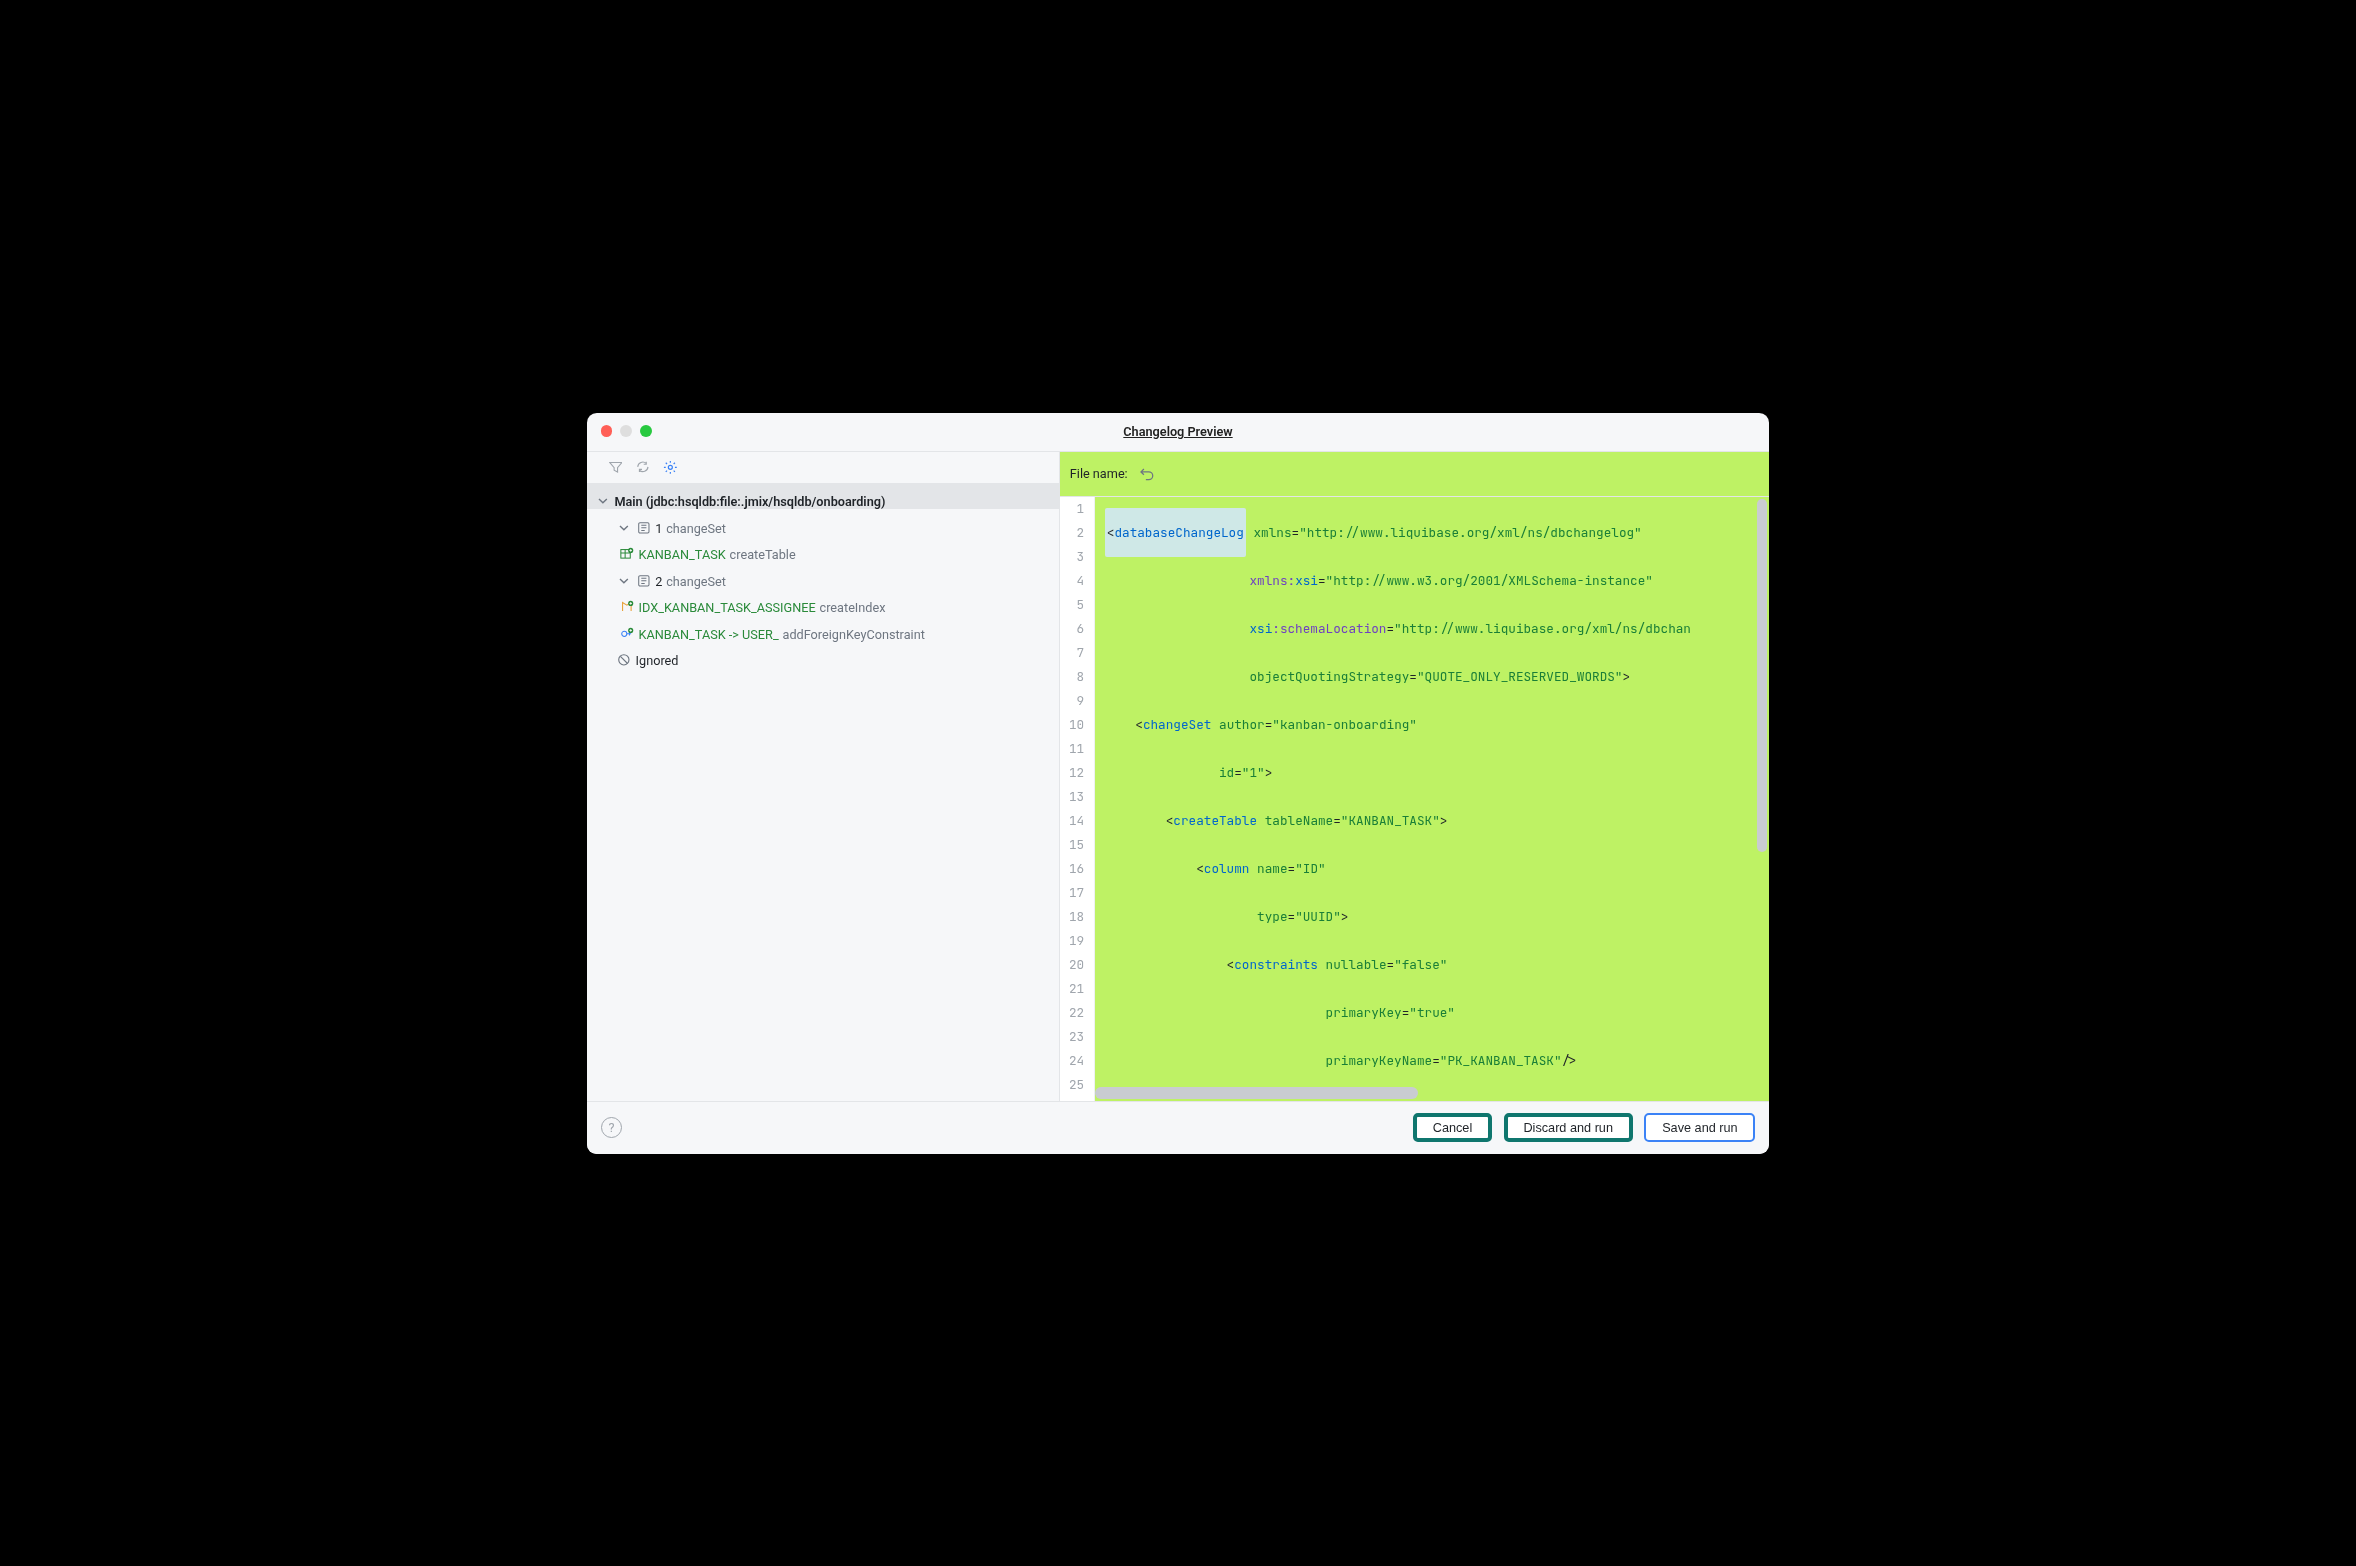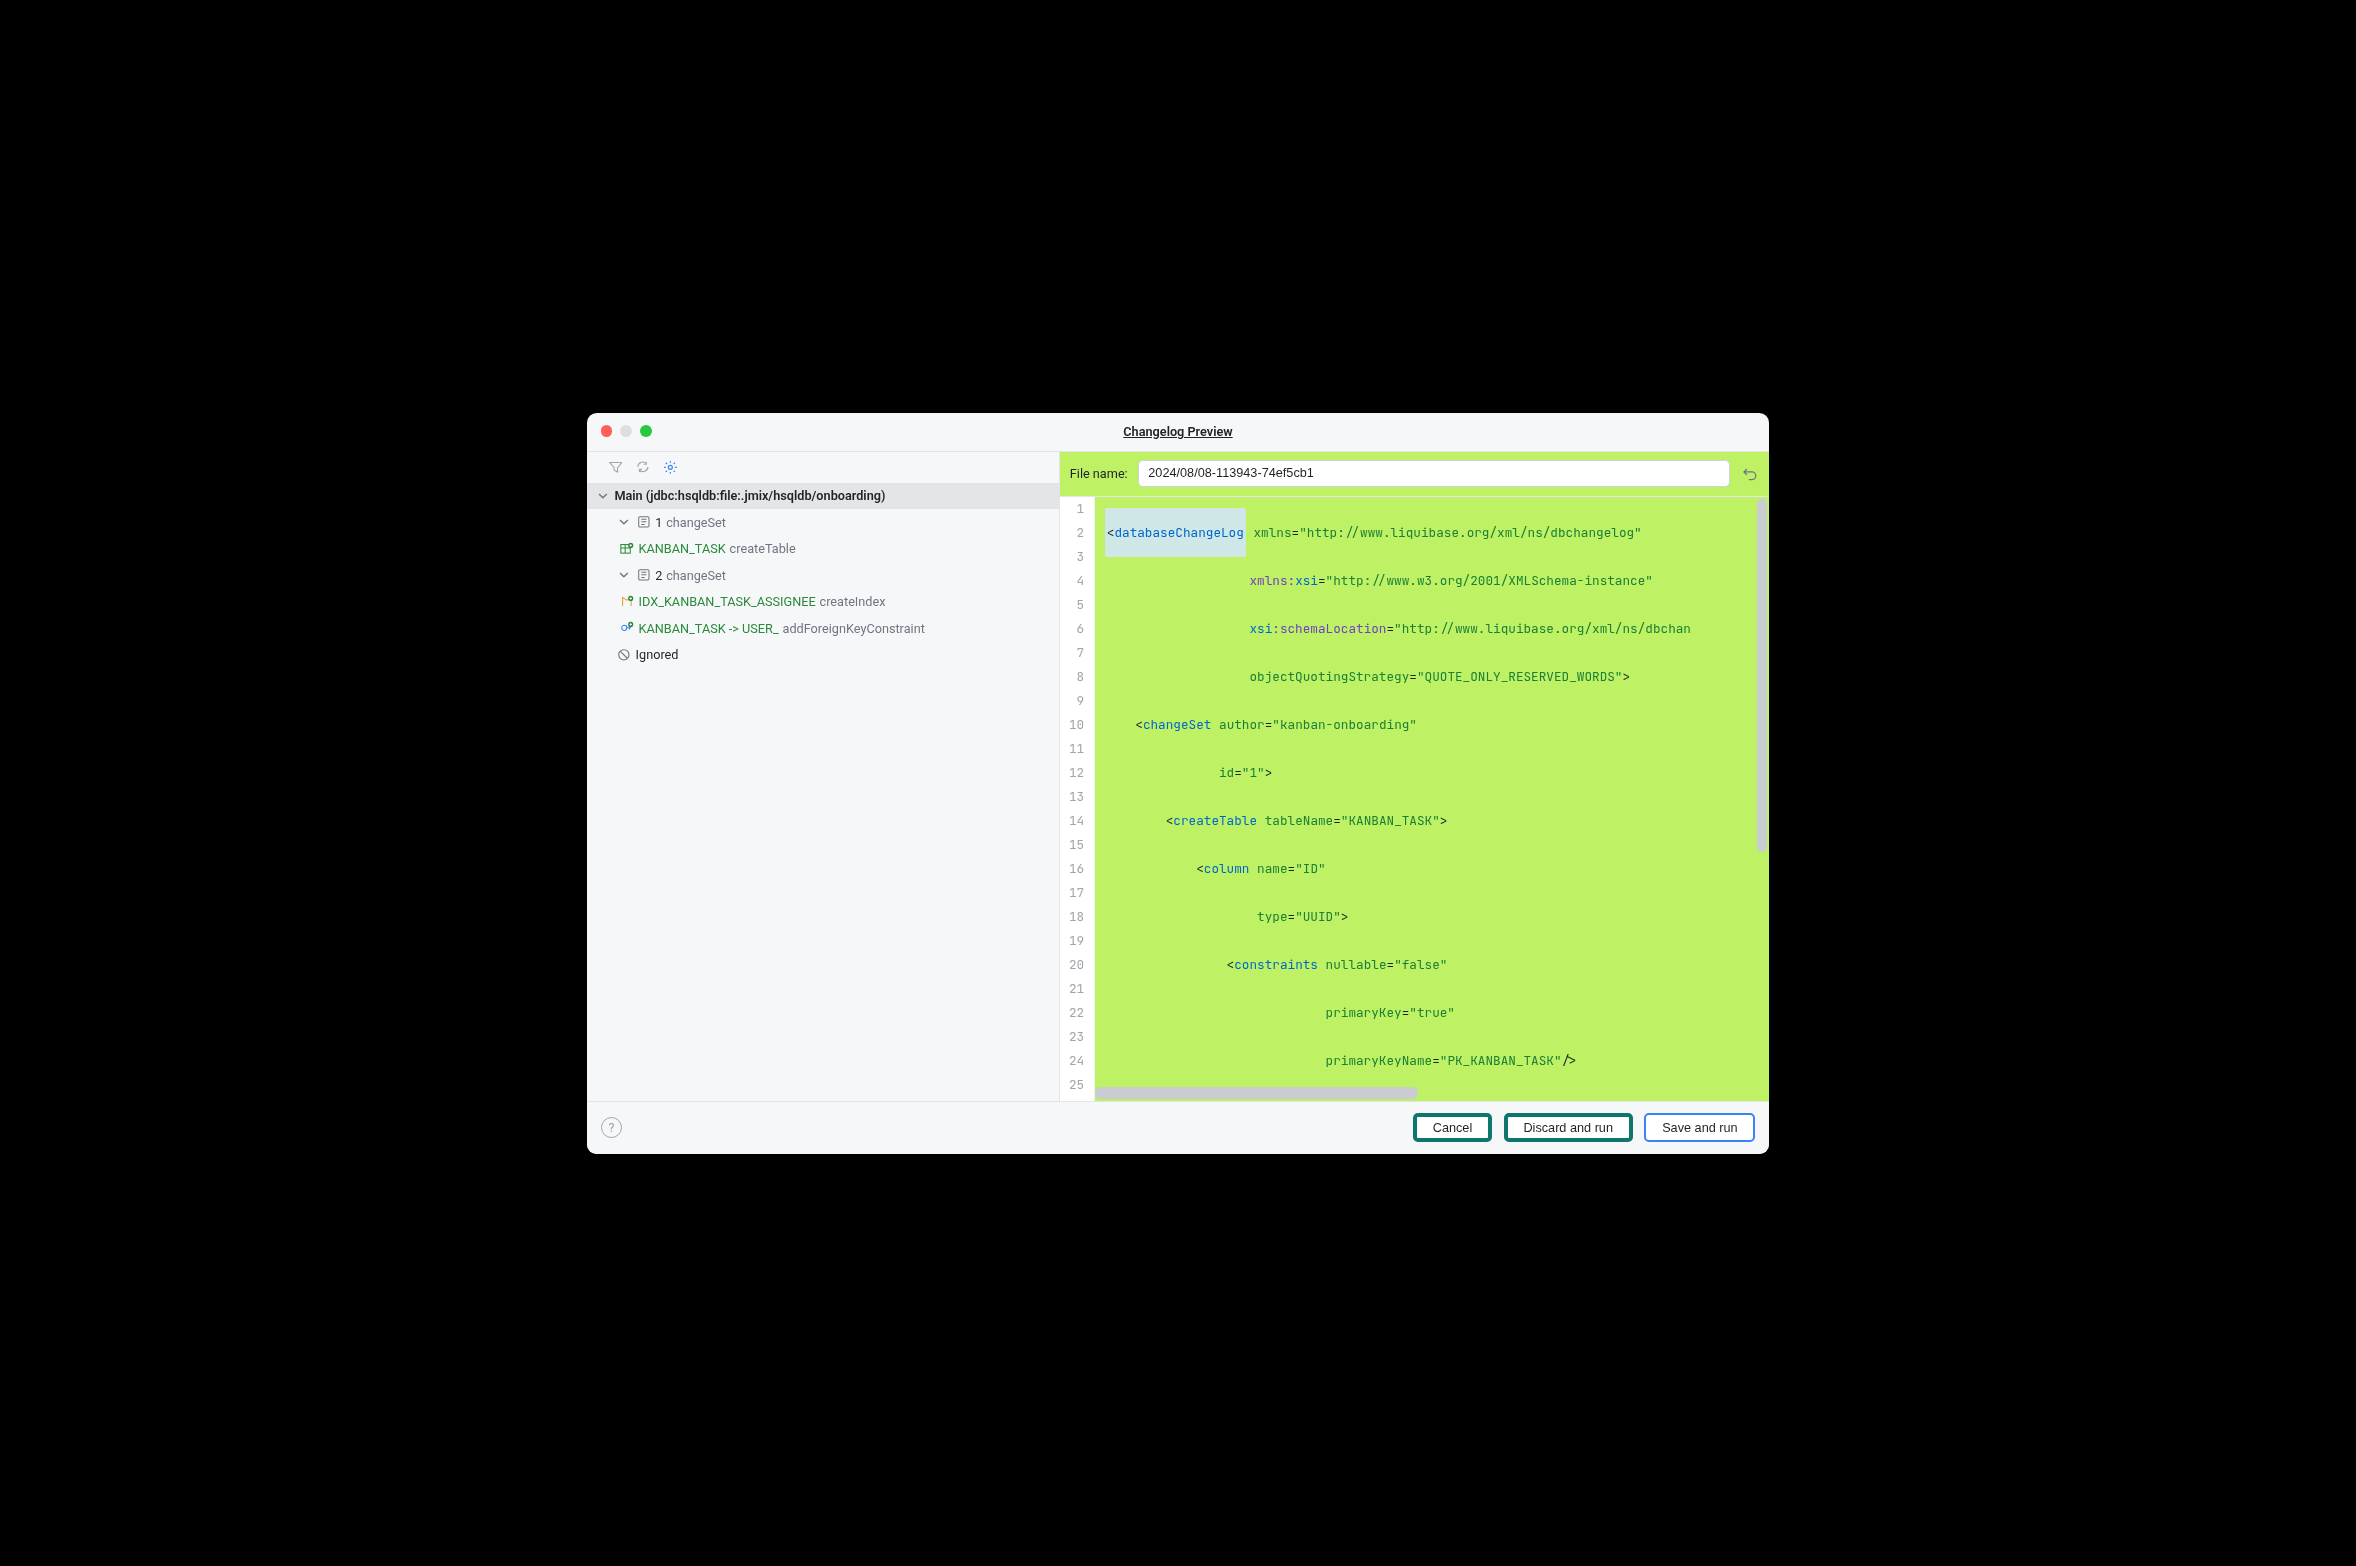--- a/index.html
+++ b/index.html
@@ -79,21 +79,21 @@
     justify-content: center;
     color: #6e7681;
   }
   .tree {
     flex: 1;
     font-size: 12.7px;
     overflow: auto;
   }
   .tree-row {
     display: flex;
-    align-items: center;
+    align-items: flex-end;
     height: 26.5px;
     padding-left: 7.8px;
     gap: 3.9px;
     white-space: nowrap;
   }
   .tree-row.selected {
     background: #e3e5e8;
     font-weight: 600;
   }
   .chevron {
@@ -363,21 +363,20 @@
               </svg>
             </span>
           <span class="black-text">Ignored</span>
         </div>
       </div>
     </div>
 
     <div class="right-panel">
       <div class="filename-row">
         <span class="filename-label">File name:</span>
-        <input class="filename-input" value="2024/08/08-113943-74ef5cb1" style="">
         <span class="undo-icon">
           <svg viewBox="0 0 16 16" width="15.7" height="15.7">
               <path d="M5 3L2 6l3 3M2 6h8a4 4 0 0 1 0 8H7" fill="none" stroke="#6e7681" stroke-width="1.3"></path>
             </svg>
         </span>
       </div>
       <div class="editor">
         <div class="gutter">
           <div>1</div>
           <div>2</div>

